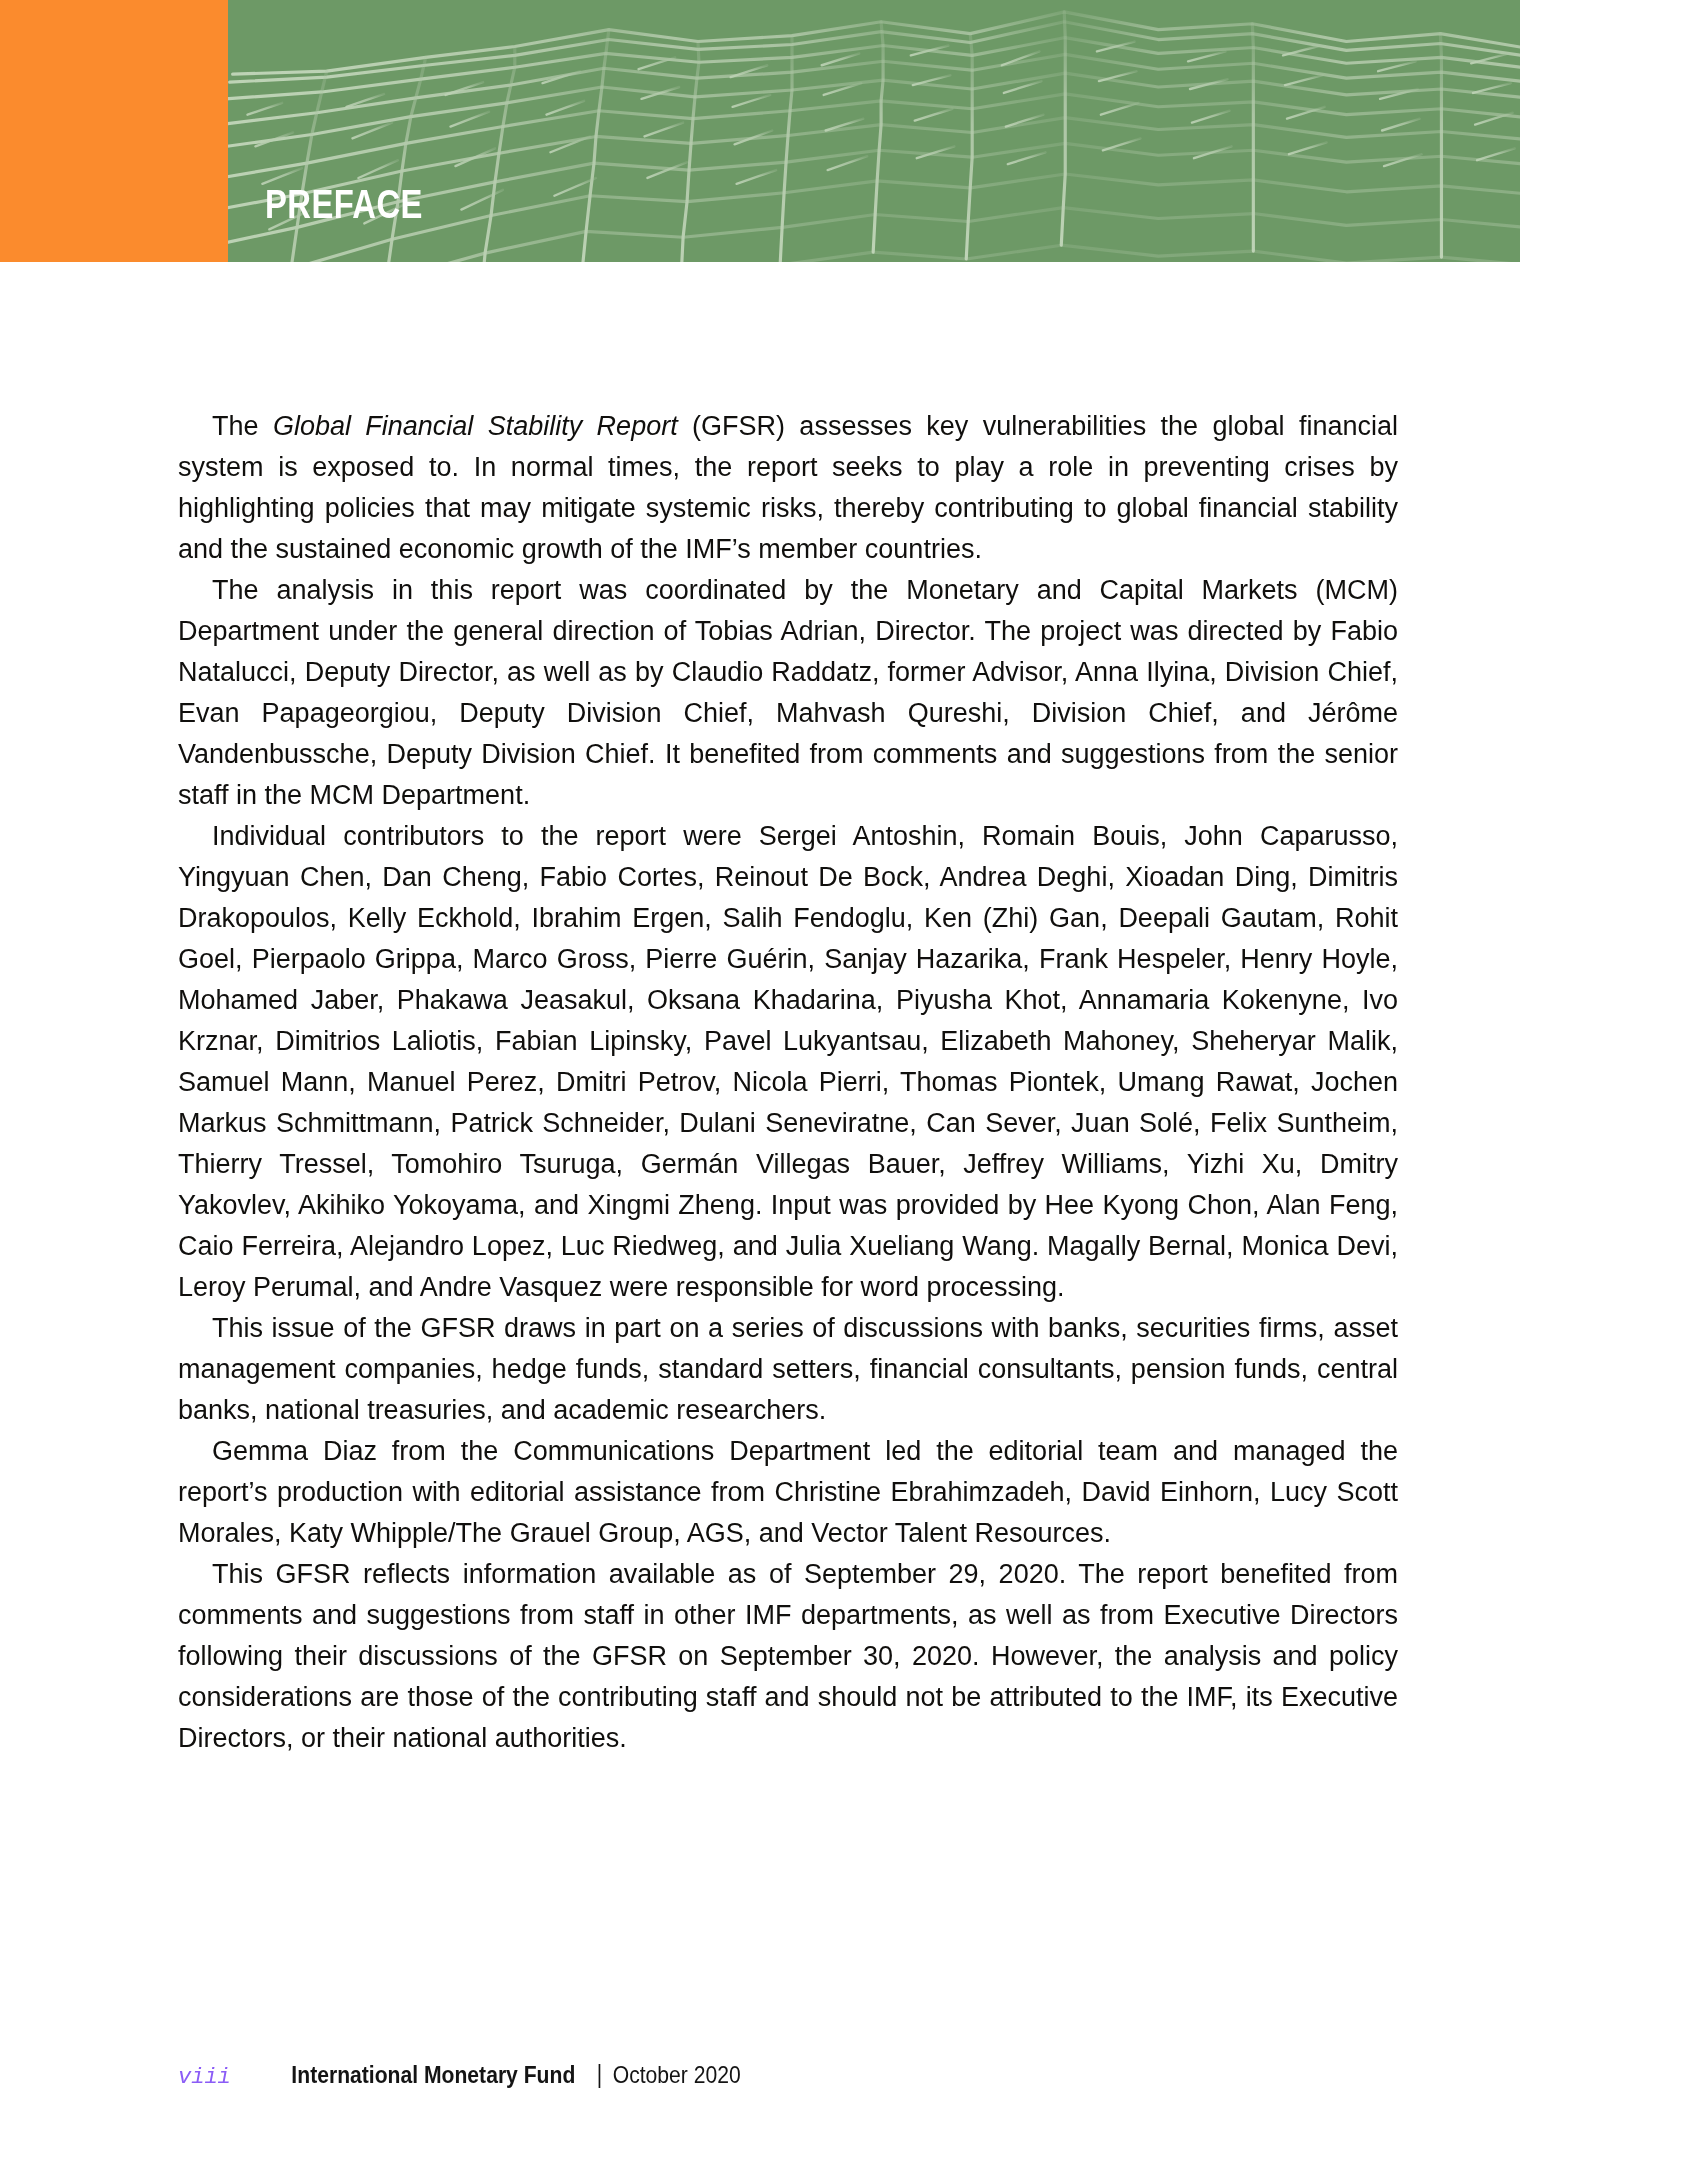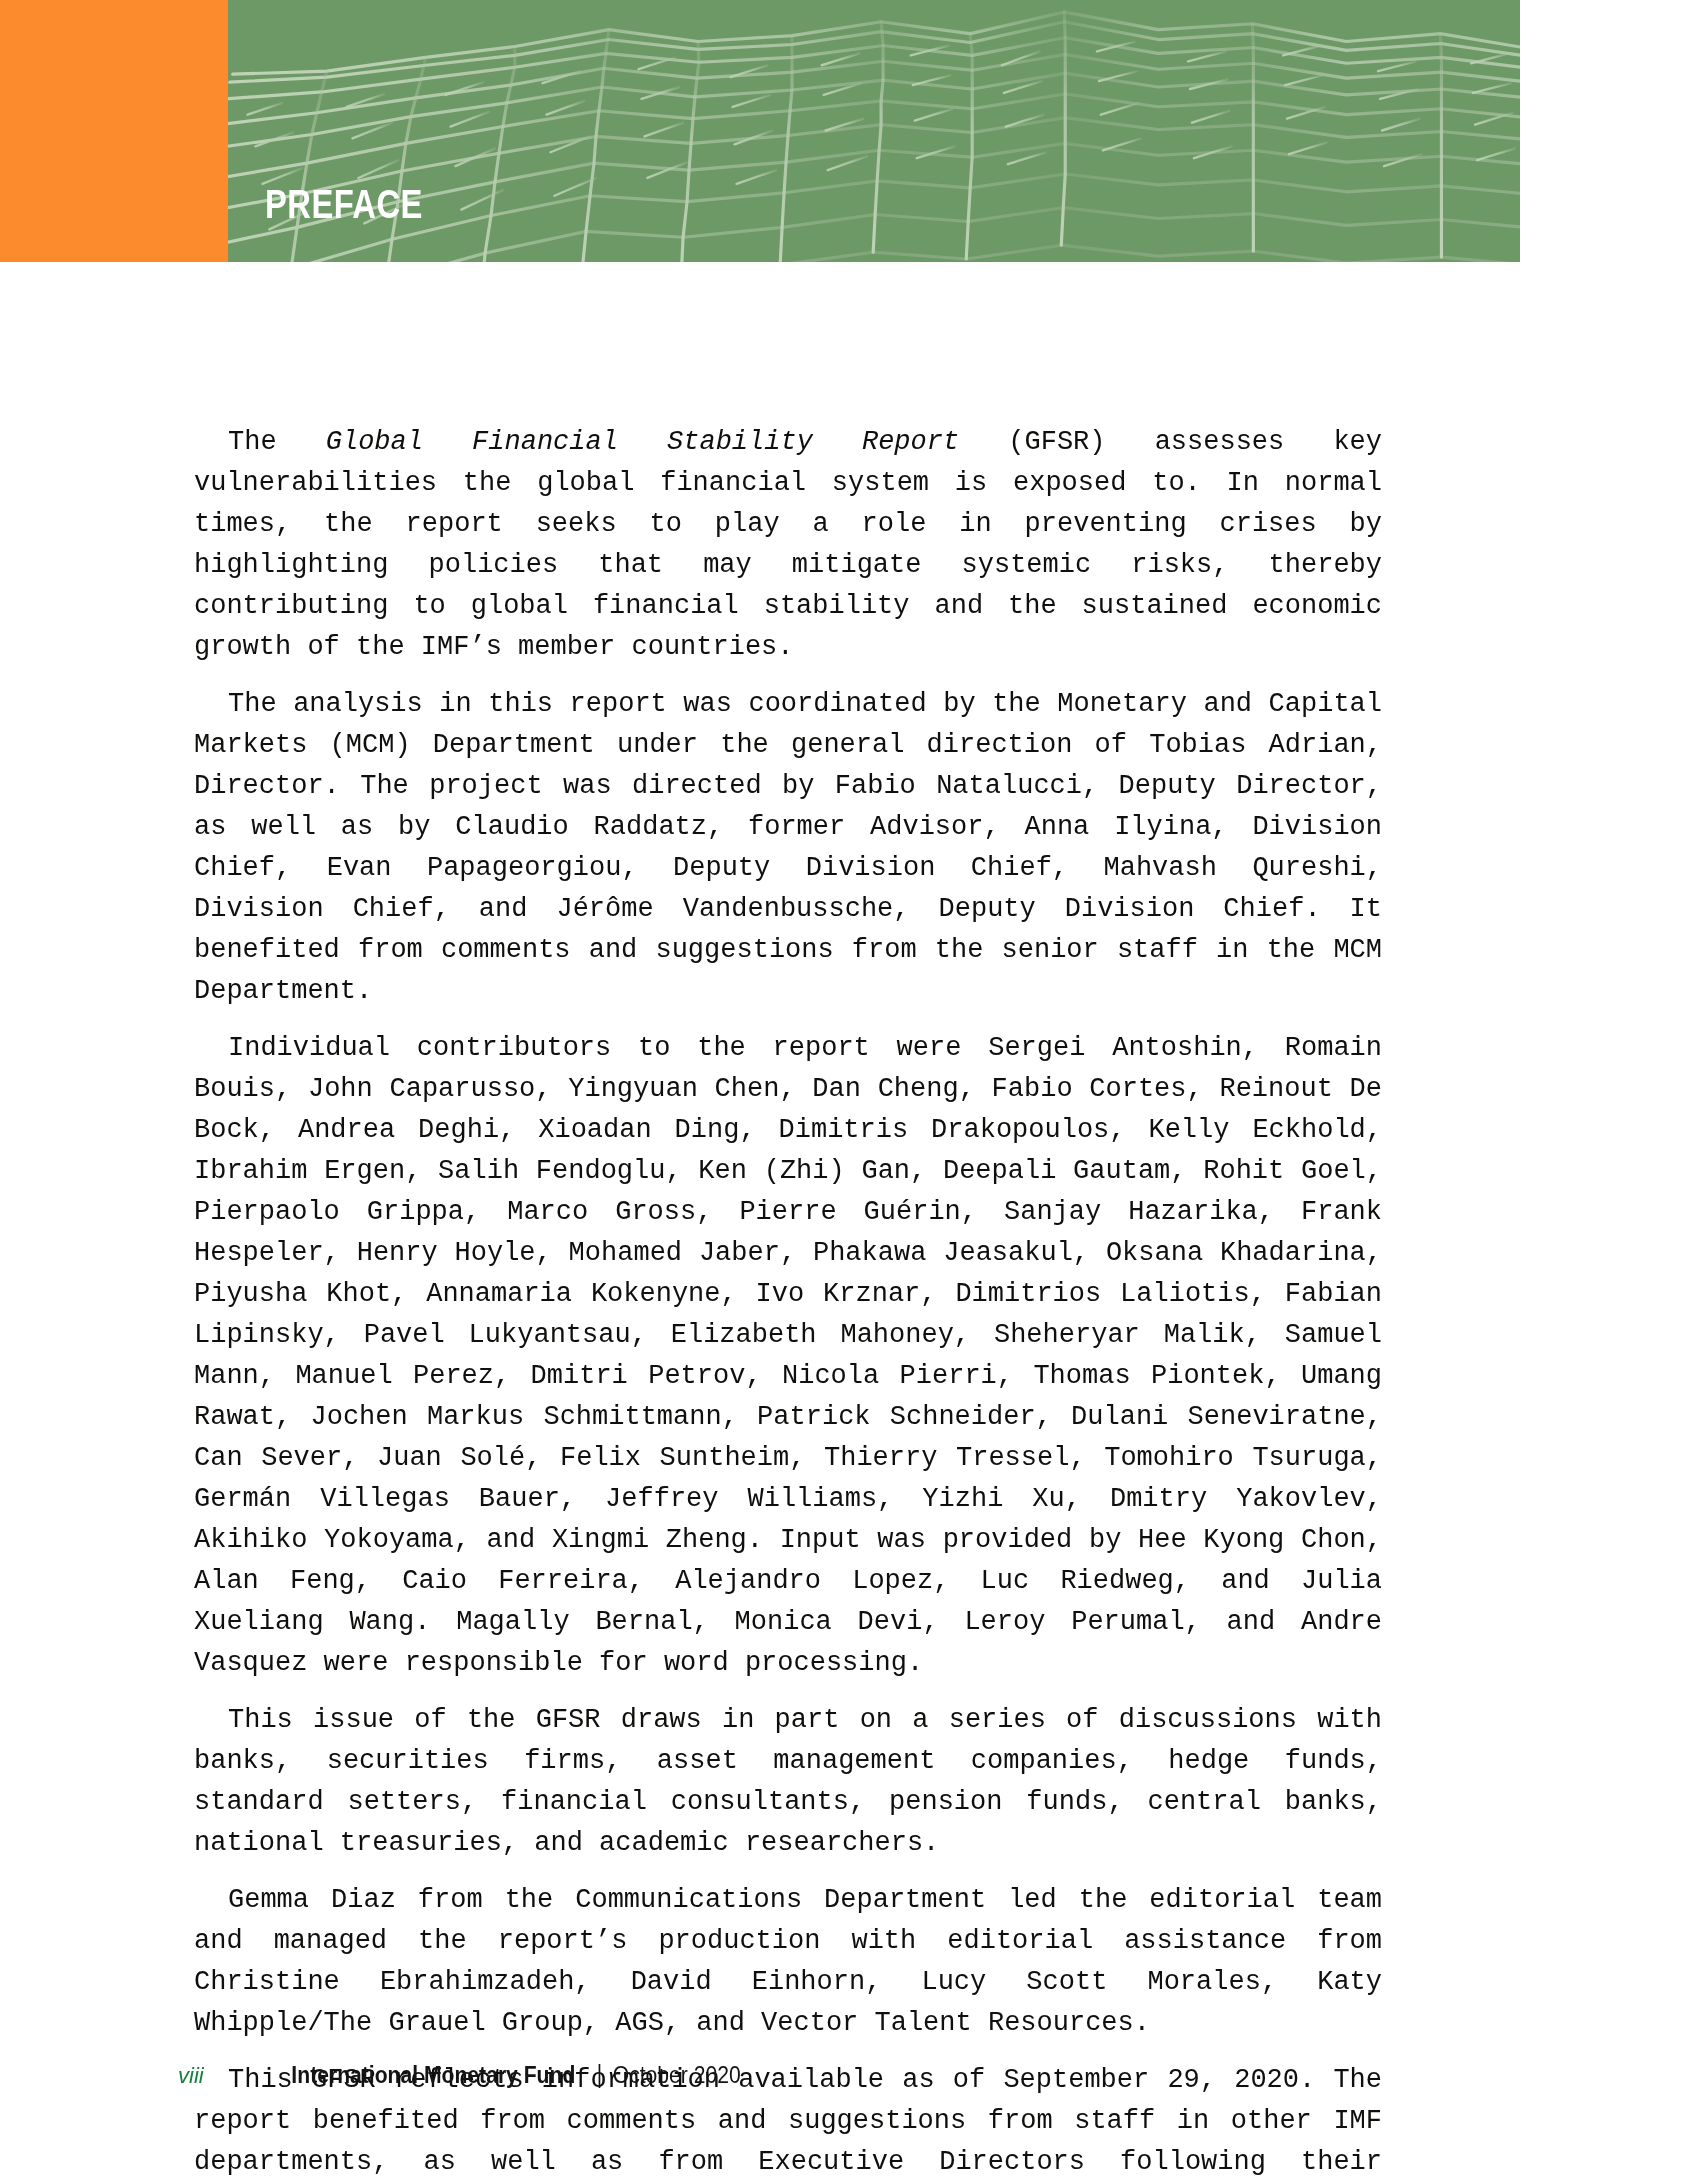--- a/index.html
+++ b/index.html
@@ -65,48 +65,48 @@
   }
 
   
   .content {
     position: absolute;
     left: 178px;
     top: 406px;
     width: 1220px;
   }
   .content p {
-    margin: 16px;
+    margin: 0;
     text-indent: 34px;
     font-size: 27px;
     line-height: 41px;
     color: #100f0d;
     text-align: justify;
-    font-family: Liberation Mono, monospace;
+    font-family: Liberation Sans, sans-serif;
     -webkit-font-smoothing: antialiased;
   }
   .content p .it {
     font-style: italic;
   }
 
   
   .footer {
     position: absolute;
     left: 178px;
     top: 2059px;
     width: 1287px;
     height: 40px;
     display: flex;
     align-items: baseline;
   }
   .footer-folio {
-    font-family: Liberation Sans, sans-serif;
+    font-family: Liberation Mono, monospace;
     font-style: italic;
     font-size: 22px;
-    color: #15803d;
+    color: #8b5cf6;
     width: 94px;
     display: inline-block;
   }
   .footer-org {
     font-family: "Liberation Sans Narrow", "Liberation Sans", sans-serif;
     font-weight: bold;
     font-size: 24px;
     color: #141414;
     transform: scaleX(0.88);
     transform-origin: left baseline;

